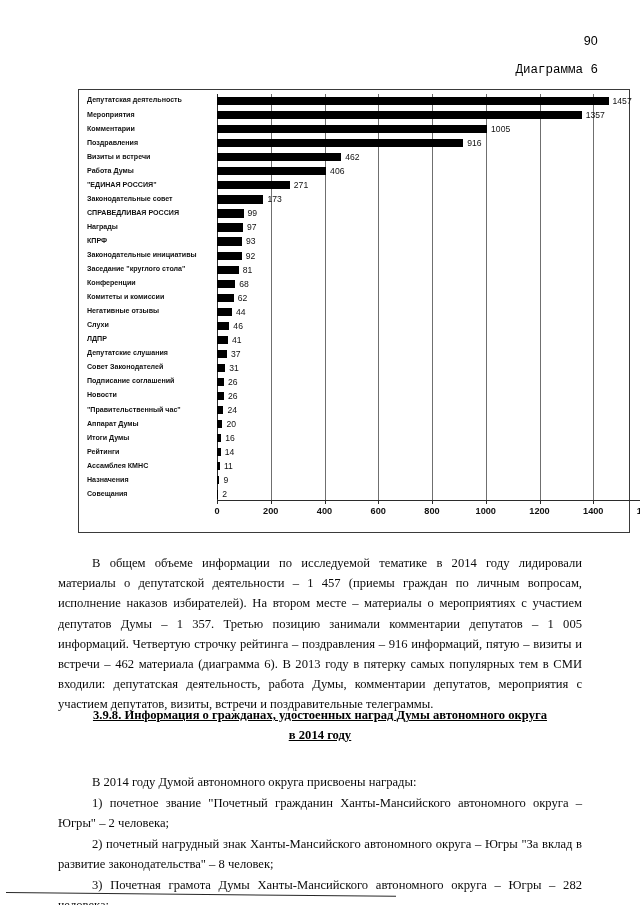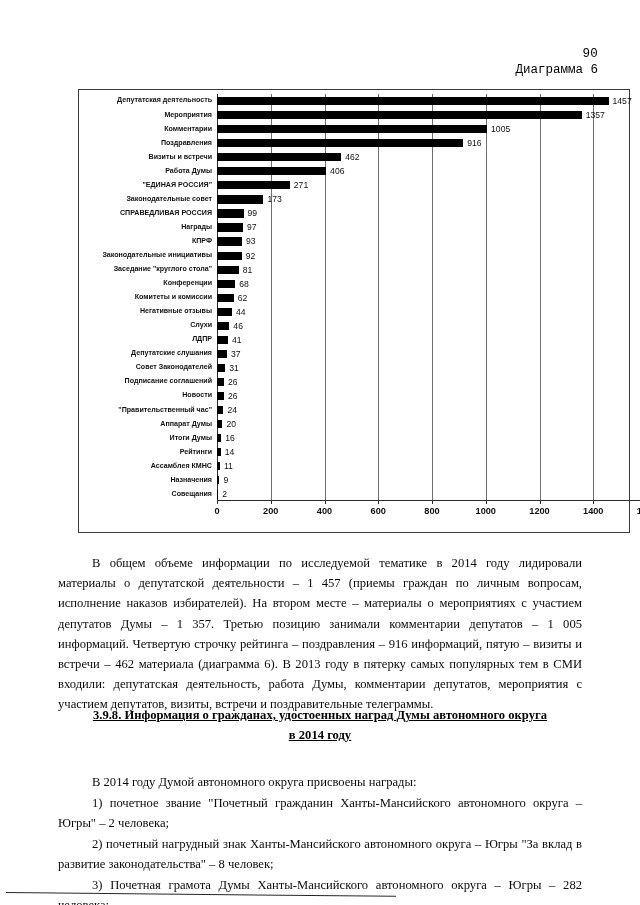--- a/index.html
+++ b/index.html
@@ -15,23 +15,22 @@
     color: #000000;
     overflow: hidden;
   }
 
   
   .page-number {
     position: absolute;
     top: 34px;
     right: 42px;
     font-size: 12.5px;
-    font-family: Liberation Mono, monospace;
+    font-family: Liberation Sans, sans-serif;
     letter-spacing: 0.2px;
-    margin-top: 13px;
   }
   .figure-caption {
     position: absolute;
     top: 63px;
     right: 42px;
     font-size: 12.5px;
     font-family: Liberation Mono, monospace;
   }
 
   
@@ -56,23 +55,22 @@
     width: 552px;
   }
   .row {
     position: relative;
     height: 14.05px;
     display: flex;
     align-items: center;
   }
   .cat-label {
     position: absolute;
-    left: 0;
+    left: 8px;
     width: 133px;
-    text-align: right;
     font-family: "Liberation Sans", sans-serif;
     font-size: 7.1px;
     font-weight: bold;
     color: #111111;
     line-height: 1;
     white-space: nowrap;
     overflow: visible;
   }
   .bar-area {
     position: absolute;

